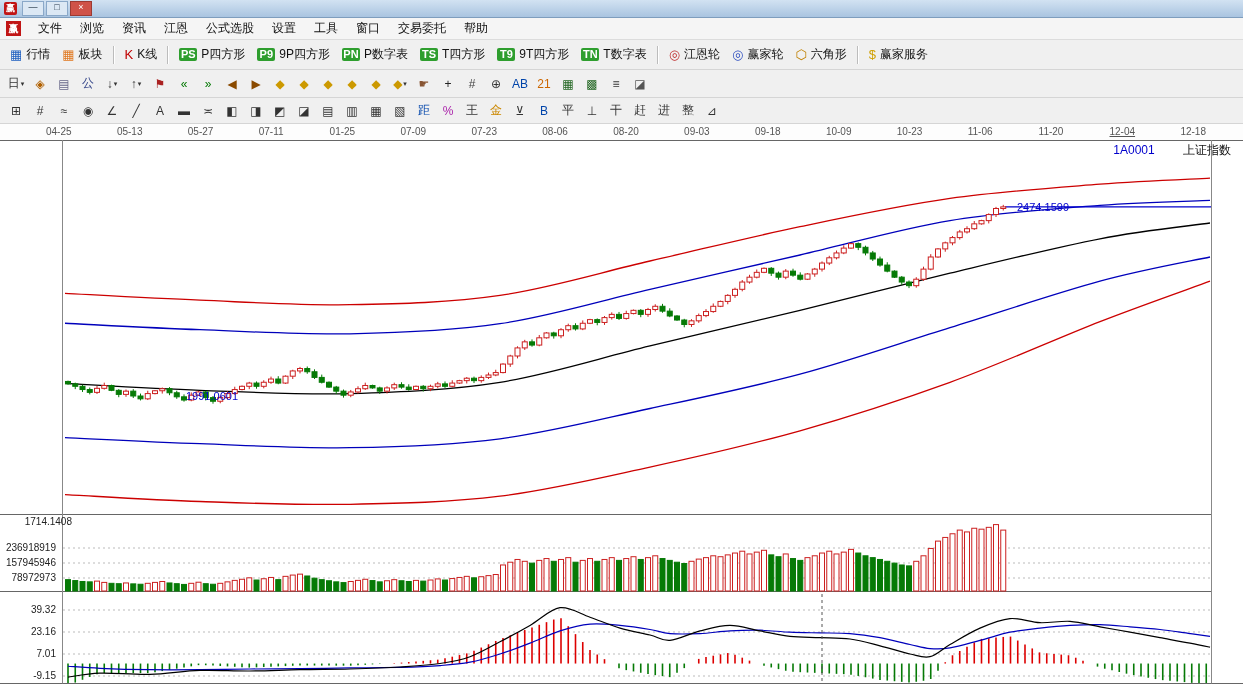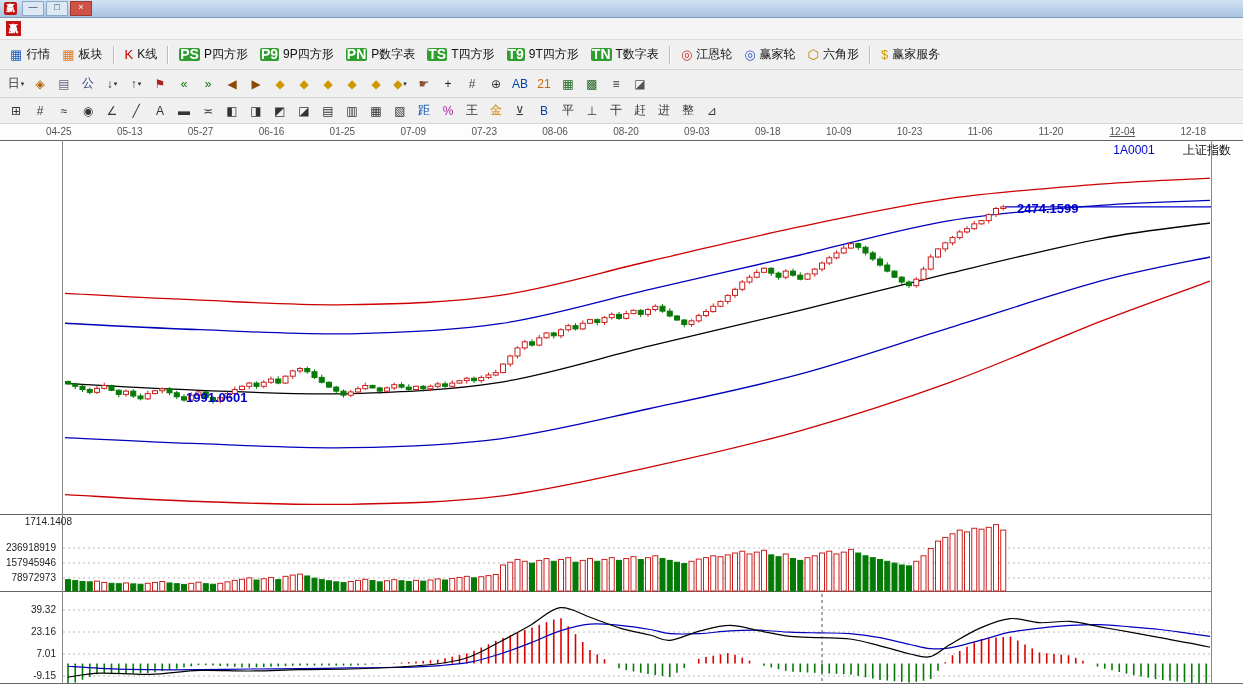--- a/index.html
+++ b/index.html
@@ -22,21 +22,21 @@
     text-align:center;margin:0 8px 0 2px;font-weight:bold;}
   .menu-item{padding:2px 9px;color:#111;}
   
   .toolbar{background:#f0f0f0;border-bottom:1px solid #d5d5d5;display:flex;align-items:center;
     padding:0 4px;box-sizing:border-box;white-space:nowrap;}
   .tb1{height:30px;}
   .tb2{height:28px;}
   .tb3{height:26px;}
   .tb1-btn{display:inline-flex;align-items:center;padding:2px 6px;font-size:12px;color:#111;}
   .tb1-ic{font-size:13px;margin-right:4px;line-height:14px;}
-  .badge{display:inline-block;min-width:16px;height:13px;background:#2e9e2e;color:#fff;font-size:14px;line-height:13px;
+  .badge{display:inline-block;min-width:16px;height:13px;background:#2e9e2e;color:#fff;font-size:11px;line-height:13px;
     text-align:center;border-radius:2px;margin-right:4px;font-weight:bold;padding:0 1px;}
   .vsep{display:inline-block;width:1px;height:18px;background:#bcbcbc;margin:0 4px;border-right:1px solid #fff;}
   .tool-btn{display:inline-flex;align-items:center;justify-content:center;min-width:20px;height:20px;margin:0 1px;
     font-size:12px;border:1px solid transparent;color:#333;}
   .caret{font-size:7px;color:#333;margin-left:1px;}
   
   .ruler{position:relative;height:16px;background:#fdfdfd;font-size:10px;color:#555;}
   .ruler span{position:absolute;top:2px;}
   
   .region{position:relative;width:1243px;height:546px;background:#fff;}
@@ -47,21 +47,21 @@
   .lg-period{color:#0000cc;margin-right:46px;}
   .lg-channel{color:#111;}
   .lg-red{color:#d00000;}
   .lg-blue{color:#0000cc;}
   .lg-black{color:#000;}
   .lg-dd{font-size:9px;color:#222;margin-left:6px;}
   .symbox{top:2px;right:12px;font-size:12px;}
   .sym-code{color:#0000cc;margin-right:25px;}
   .sym-name{color:#111;}
   .axis-label{position:absolute;width:56px;text-align:right;font-size:10px;color:#222;z-index:2;}
-  .ann{position:absolute;font-size:13px;color:#0000cc;z-index:2;font-weight:bold;}
+  .ann{position:absolute;font-size:11px;color:#0000cc;z-index:2;}
   .macd-head{top:457px;left:8px;font-size:12px;}
   .macd-head span{margin-right:20px;}
   .mh-label{color:#0000cc;}
   .mh-dif{color:#000;}
   .mh-dea{color:#0000cc;}
   .mh-macd{color:#cc00cc;}
 </style>
 </head>
 <body>
 
@@ -71,20 +71,21 @@
     <span class="tlogo">赢</span>
     <span class="wbtns">
       <span class="wbtn">—</span>
       <span class="wbtn">□</span>
       <span class="wbtn close">×</span>
     </span>
   </div>
 
   <div class="menubar">
     <span class="mlogo">赢</span>
+    <span id="menu-items"><span class="menu-item">文件</span><span class="menu-item">浏览</span><span class="menu-item">资讯</span><span class="menu-item">江恩</span><span class="menu-item">公式选股</span><span class="menu-item">设置</span><span class="menu-item">工具</span><span class="menu-item">窗口</span><span class="menu-item">交易委托</span><span class="menu-item">帮助</span></span>
   </div>
 
   <div class="toolbar tb1" id="toolbar-main">
       <span class="tb1-btn">
         <span class="tb1-ic" style="color: rgb(32, 96, 192);">▦</span>
         <span>行情</span>
       </span>
       <span class="tb1-btn">
         <span class="tb1-ic" style="color: rgb(224, 120, 32);">▦</span>
         <span>板块</span>
@@ -315,21 +316,21 @@
       </span>
       <span class="tool-btn">
         <span style="color: rgb(51, 51, 51);">⊿</span>
       </span>
     </div>
 
   <div class="ruler" id="date-ruler">
       <span style="left: 46px;">04-25</span>
       <span style="left: 116.9px;">05-13</span>
       <span style="left: 187.8px;">05-27</span>
-      <span style="left: 258.7px;">06-16</span>
+      <span style="left: 258.7px;">07-11</span>
       <span style="left: 329.6px;">01-25</span>
       <span style="left: 400.5px;">07-09</span>
       <span style="left: 471.4px;">07-23</span>
       <span style="left: 542.3px;">08-06</span>
       <span style="left: 613.2px;">08-20</span>
       <span style="left: 684.1px;">09-03</span>
       <span style="left: 755px;">09-18</span>
       <span style="left: 825.9px;">10-09</span>
       <span style="left: 896.8px;">10-23</span>
       <span style="left: 967.7px;">11-06</span>

